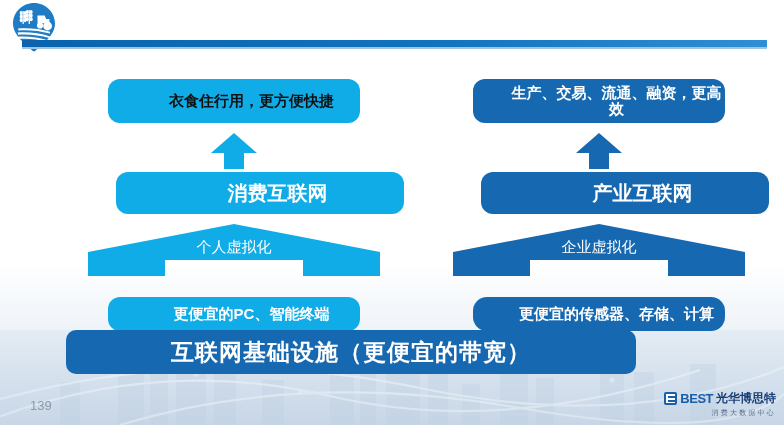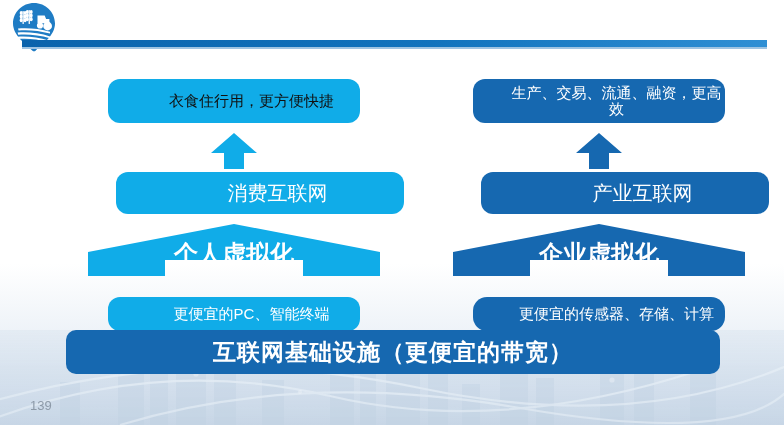--- a/index.html
+++ b/index.html
@@ -37,21 +37,21 @@
   
   .col{position:absolute;top:0;width:292px;}
   .col-left{left:88px;}
   .col-right{left:453px;}
 
   .pill{
     box-sizing:border-box;
     border-radius:12px;
     display:flex;align-items:center;justify-content:center;
     text-align:center;
-    font-weight:normal;
+    font-weight:bold;
     line-height:1.1;
     padding-left:35px;
   }
 
   
   .pill-top{
     position:absolute;height:44px;width:252px;left:20px;top:79px;
     font-size:15px;
   }
   .left .pill-top{background:#10ace8;color:#111111;}
@@ -65,35 +65,35 @@
     position:absolute;height:42px;width:288px;left:20px;top:172px;
     font-size:20px;color:#ffffff;margin-left:8px;
   }
   .left .pill-name{background:#10ace8;}
   .right .pill-name{background:#1668b0;}
 
   
   .roof{position:absolute;left:0px;top:224px;width:292px;height:52px;}
   .roof-label{
     position:absolute;left:0;top:238px;width:292px;
-    text-align:center;font-size:24px;font-weight:bold;color:#ffffff;
+    text-align:center;font-size:15px;font-weight:normal;color:#ffffff;
     z-index:3;pointer-events:none;
   }
 
   
   .pill-infra{
     position:absolute;height:34px;width:252px;left:20px;top:297px;
     font-size:15px;color:#ffffff;
   }
   .left .pill-infra{background:#10ace8;}
   .right .pill-infra{background:#1668b0;border-radius:14px;}
 
   
   .base-bar{
-    position:absolute;left:66px;top:330px;width:654px;height:44px;
+    position:absolute;left:66px;top:330px;width:570px;height:44px;
     background:#1668b0;border-radius:10px;
     display:flex;align-items:center;justify-content:center;
     color:#ffffff;font-size:23px;font-weight:bold;letter-spacing:1px;
   }
 
   
   .page-no{
     position:absolute;left:30px;top:398px;
     font-size:13px;color:#8d9aa8;font-family:"Liberation Sans",sans-serif;
   }
@@ -219,14 +219,22 @@
     </svg>
     <div class="roof-label">企业虚拟化</div>
 
     <div class="pill pill-infra">更便宜的传感器、存储、计算</div>
   </div>
 
   <div class="base-bar">互联网基础设施（更便宜的带宽）</div>
 
   <div class="page-no">139</div>
 
+  <div class="footer-logo">
+    <div class="fl-row">
+      <span class="fl-mark"></span>
+      <span class="fl-best">BEST</span>
+      <span class="fl-cn">光华博思特</span>
+    </div>
+    <div class="fl-sub">消费大数据中心</div>
+  </div>
 
 </div>
 
 </body></html>

